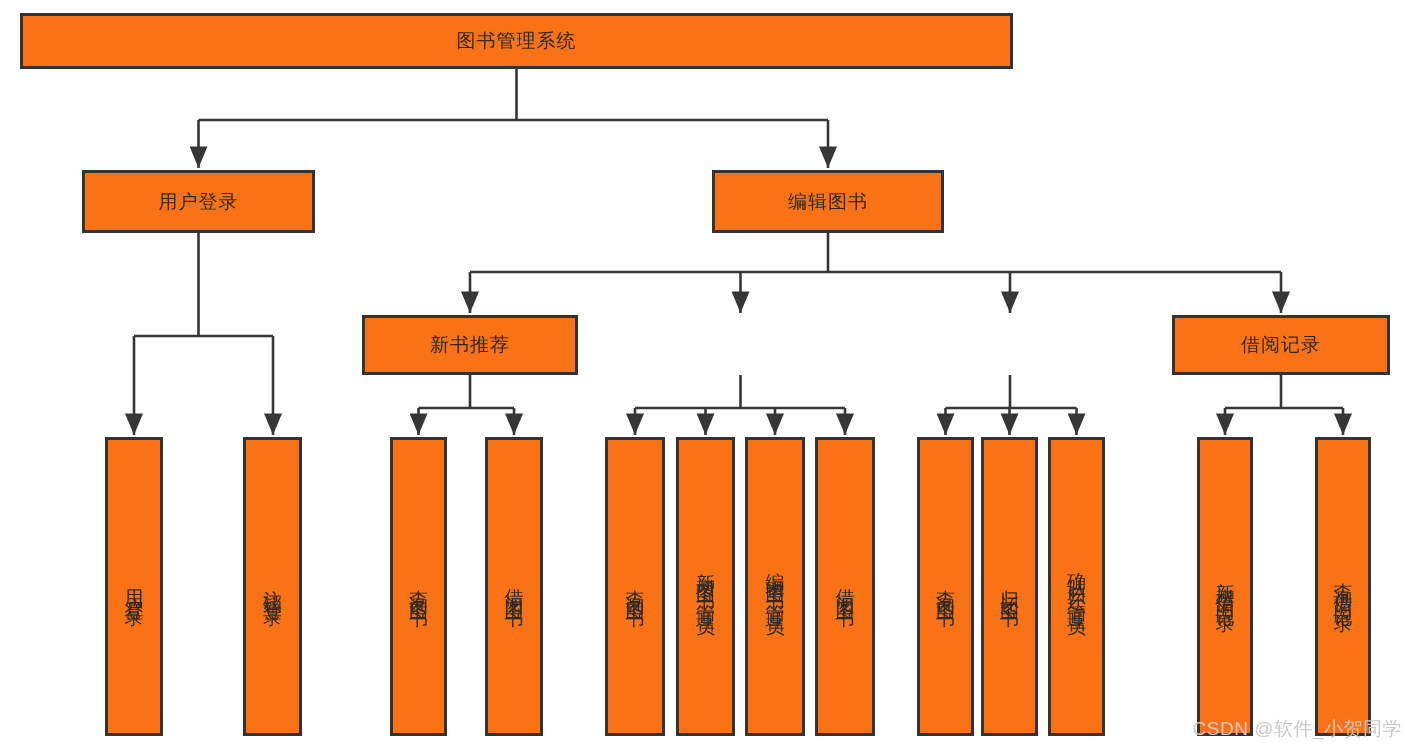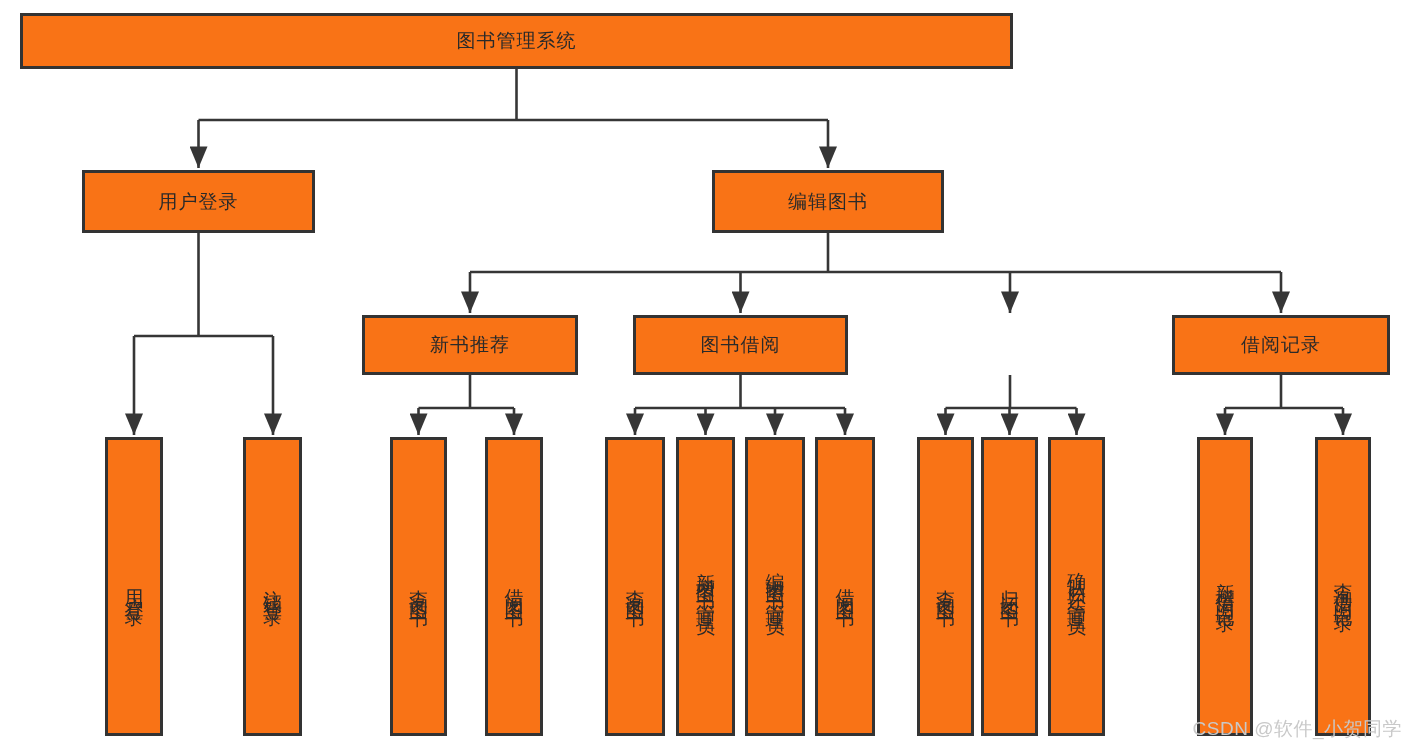--- a/index.html
+++ b/index.html
@@ -107,21 +107,20 @@
     <path d="M1225 408 V435" marker-end="url(#arrowDown)"></path>
     <path d="M1343 408 V435" marker-end="url(#arrowDown)"></path>
   </svg>
 
   <div class="node h-node" style="left:20px; top:13px; width:993px; height:56px;">图书管理系统</div>
 
   <div class="node h-node" style="left:82px; top:170px; width:233px; height:63px;">用户登录</div>
   <div class="node h-node" style="left:712px; top:170px; width:232px; height:63px;">编辑图书</div>
 
   <div class="node h-node" style="left:362px; top:315px; width:216px; height:60px;">新书推荐</div>
-  <div class="node h-node" style="left:633px; top:315px; width:215px; height:60px;">图书借阅</div>
   <div class="node h-node" style="left:1172px; top:315px; width:218px; height:60px;">借阅记录</div>
 
   <div class="node leaf-node" style="left:105px; top:437px; width:58px; height:299px;">
     <span class="vtext">用户登录</span>
   </div>
   <div class="node leaf-node" style="left:243px; top:437px; width:59px; height:299px;">
     <span class="vtext">注销登录</span>
   </div>
 
   <div class="node leaf-node" style="left:390px; top:437px; width:57px; height:299px;">

